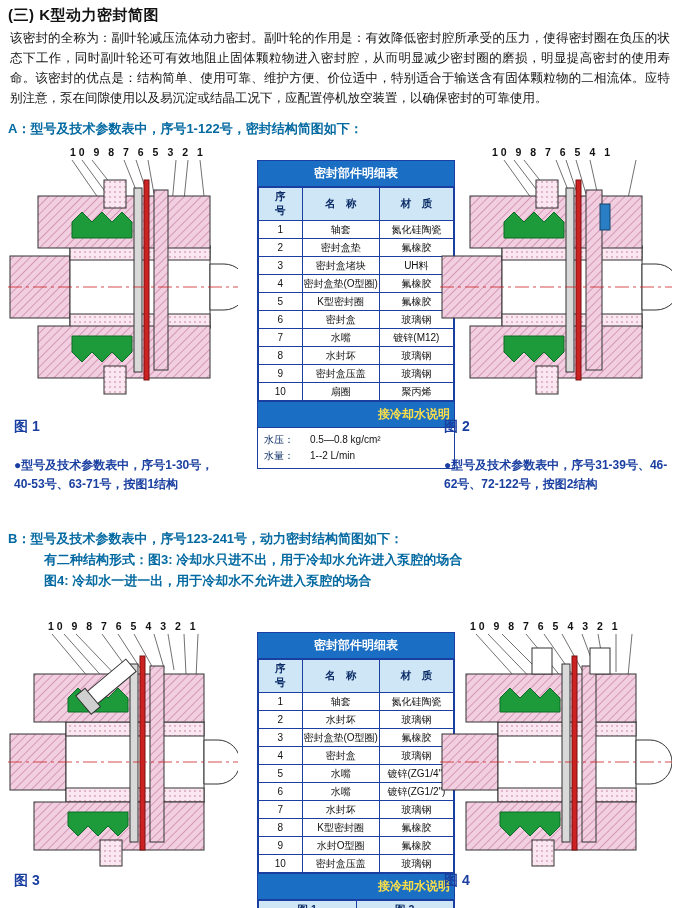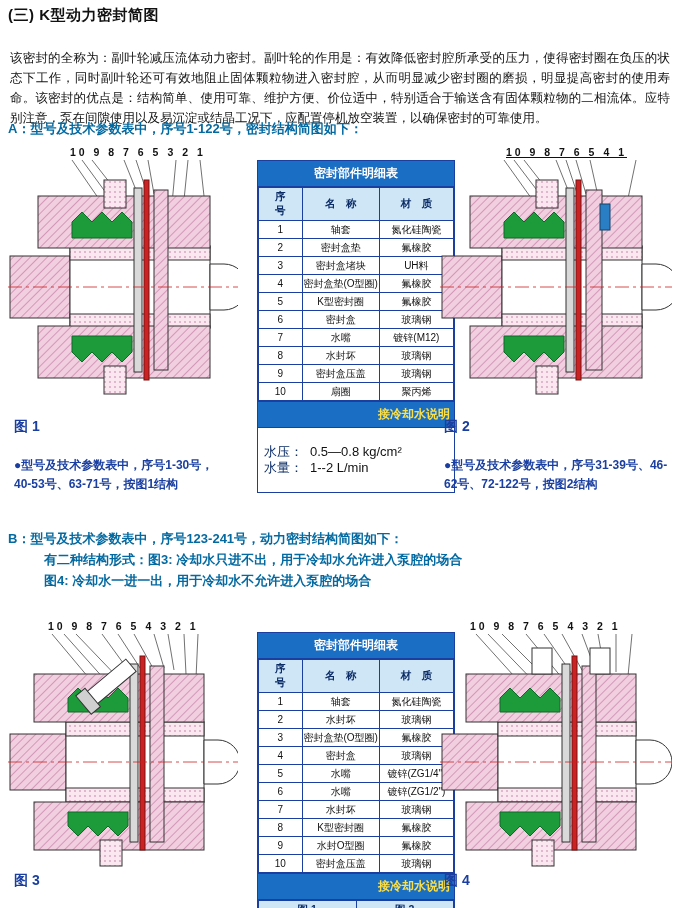--- a/index.html
+++ b/index.html
@@ -1,42 +1,42 @@
 <!DOCTYPE html>
 <html><head>
 <meta charset="utf-8">
 <style>
   html,body{margin:0;padding:0;background:#ffffff;}
   body{width:680px;height:908px;position:relative;font-family:"Liberation Sans","DejaVu Sans",sans-serif;color:#000;}
   .page{position:relative;width:680px;height:908px;overflow:hidden;}
 
   
   .title{position:absolute;left:8px;top:6px;font-size:15px;font-weight:bold;color:#111;letter-spacing:.5px;}
-  .para{position:absolute;left:10px;top:28px;width:660px;font-size:12.5px;line-height:20px;color:#111;text-align:justify;text-indent:0;margin-top:20px;}
+  .para{position:absolute;left:10px;top:28px;width:660px;font-size:12.5px;line-height:20px;color:#111;text-align:justify;text-indent:0;}
   .sect{position:absolute;font-size:13px;font-weight:bold;color:#0369a1;}
   .sectA{left:8px;top:120px;}
   .sectB{left:8px;top:530px;}
   .sectB2{left:44px;top:551px;}
   .sectB3{left:44px;top:572px;}
 
   
   .figlabel{position:absolute;font-size:14px;font-weight:bold;color:#1a3fa0;}
   .cap{position:absolute;font-size:12px;font-weight:bold;color:#1a3fa0;line-height:19px;}
 
   
   .tbl{position:absolute;width:196px;border:1px solid #1a3fa0;background:#fff;}
   .tbl .thead{background:#1a6fc4;color:#fff;font-size:12px;font-weight:bold;text-align:center;padding:4px 12px;border-bottom:1px solid #1a3fa0;}
   .tbl table{border-collapse:collapse;width:100%;font-size:10px;}
   .tbl th{background:#cfe6f7;color:#0b2c66;font-weight:bold;border:1px solid #1a3fa0;padding:2px 16px;font-size:10.5px;}
   .tbl td{border:1px solid #1a3fa0;padding:1.5px 0;text-align:center;color:#111;font-size:10px;}
   .tbl td.idx{width:28px;}
   .tbl td.nm{width:84px;}
   .tbl td.mt{width:80px;}
   .water-head{background:#1a6fc4;color:#fde047;font-size:12px;font-weight:bold;text-align:right;padding:4px 4px;border-top:1px solid #1a3fa0;border-bottom:1px solid #1a3fa0;}
-  .water-body{font-size:13px;color:#111;padding:16px 6px;line-height:16px;}
+  .water-body{font-size:10px;color:#111;padding:4px 6px;line-height:16px;}
   .water-body .row{display:flex;}
   .water-body .k{width:46px;color:#0b2c66;}
   .sub2{width:100%;border-collapse:collapse;font-size:10px;}
   .sub2 th{background:#cfe6f7;color:#0b2c66;border:1px solid #1a3fa0;padding:2px 0;font-weight:bold;}
   .sub2 td{border:1px solid #1a3fa0;padding:3px 2px;font-size:9.5px;line-height:14px;color:#111;text-align:left;vertical-align:middle;}
 
   
   .draw{position:absolute;}
   .leaders{position:absolute;font-size:10.5px;color:#111;font-weight:bold;letter-spacing:3px;}
   svg{display:block;}
@@ -170,21 +170,21 @@
           <span class="k">水压：</span>
           <span>0.5—0.8 kg/cm²</span>
         </div>
       <div class="row">
           <span class="k">水量：</span>
           <span>1--2  L/min</span>
         </div>
     </div>
   </div>
 
-  <div class="leaders" style="left:506px;top:146px;text-decoration:underline;">10 9  8      7 6 5  4          1</div>
+  <div class="leaders" style="left:492px;top:146px;">10 9  8      7 6 5  4          1</div>
   <div class="draw" style="left:440px;top:160px;">
     <svg width="232" height="240" viewBox="0 0 232 240">
       <defs>
         <pattern id="hatchB" width="6" height="6" patternTransform="rotate(45)" patternUnits="userSpaceOnUse">
           <rect width="6" height="6" fill="#f2cfe0"></rect>
           <line x1="0" y1="0" x2="0" y2="6" stroke="#b4628c" stroke-width="1"></line>
         </pattern>
         <pattern id="dotsB" width="5" height="5" patternUnits="userSpaceOnUse">
           <rect width="5" height="5" fill="#fbe7f0"></rect>
           <circle cx="2" cy="2" r="0.7" fill="#b4628c"></circle>

